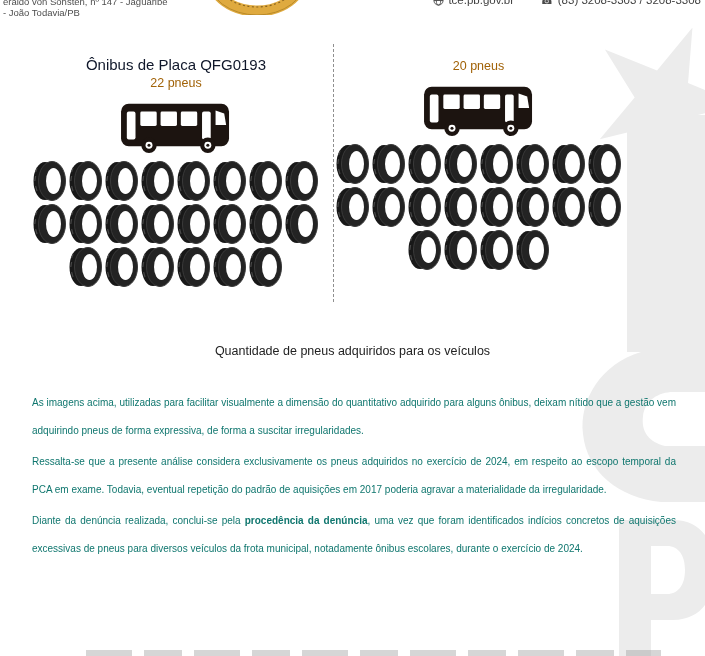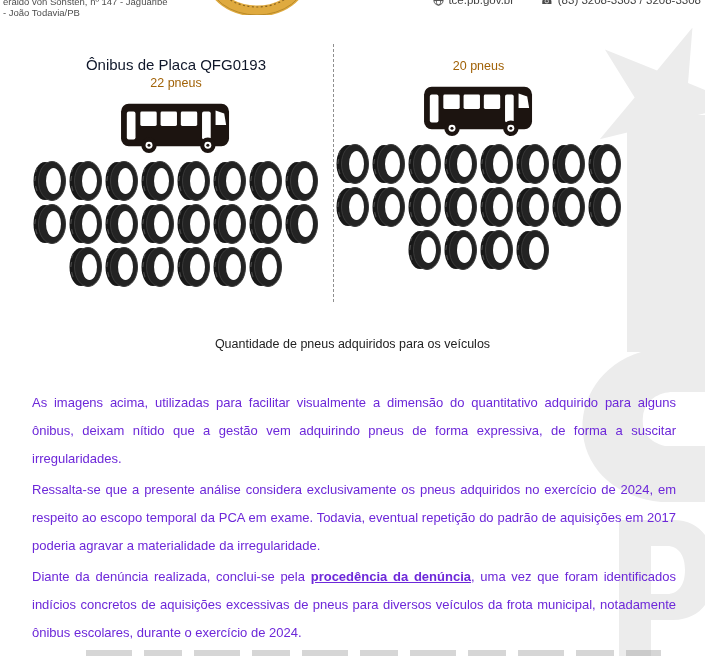--- a/index.html
+++ b/index.html
@@ -26,27 +26,27 @@
   
   .divider{position:absolute;left:333px;top:44px;height:258px;border-left:1px dashed #8f8f8f;}
   .bus-col{position:absolute;top:56px;text-align:center;}
   .bus-col.left{left:0;width:352px;}
   .bus-col.right{left:334px;width:289px;}
   .col-title{font-size:15px;color:#0f172a;}
   .col-count{font-size:12.5px;color:#a16207;margin:3px 0 9px;}
   .bus-wrap{height:56px;margin-bottom:6px;}
   .tire-row{display:flex;justify-content:center;height:40px;margin-bottom:3px;}
   .tire{width:34px;height:40px;margin:0 1px;display:block;}
-  .fig-caption{position:absolute;left:0;top:337px;width:705px;text-align:center;
+  .fig-caption{position:absolute;left:0;top:344px;width:705px;text-align:center;
                font-size:12.5px;color:#222;}
 
   
   .body-text{position:absolute;left:32px;top:389px;width:644px;}
-  .body-text p{margin:0 0 3px;font-size:13px;line-height:28px;text-align:justify;color:#6d28d9;}
-  .body-text strong{font-weight:bold;text-decoration:underline;}
+  .body-text p{margin:0 0 3px;font-size:10px;line-height:28px;text-align:justify;color:#0f766e;}
+  .body-text strong{font-weight:bold;}
 
   
   .teaser{position:absolute;left:86px;top:650px;width:575px;height:6px;overflow:hidden;
           opacity:.4;filter:blur(.6px);}
   .teaser::before{content:"";display:block;height:14px;
      background:repeating-linear-gradient(90deg,#9a9a9a 0 46px,transparent 46px 58px,#9a9a9a 58px 96px,transparent 96px 108px);}
 </style>
 </head>
 <body>
 

